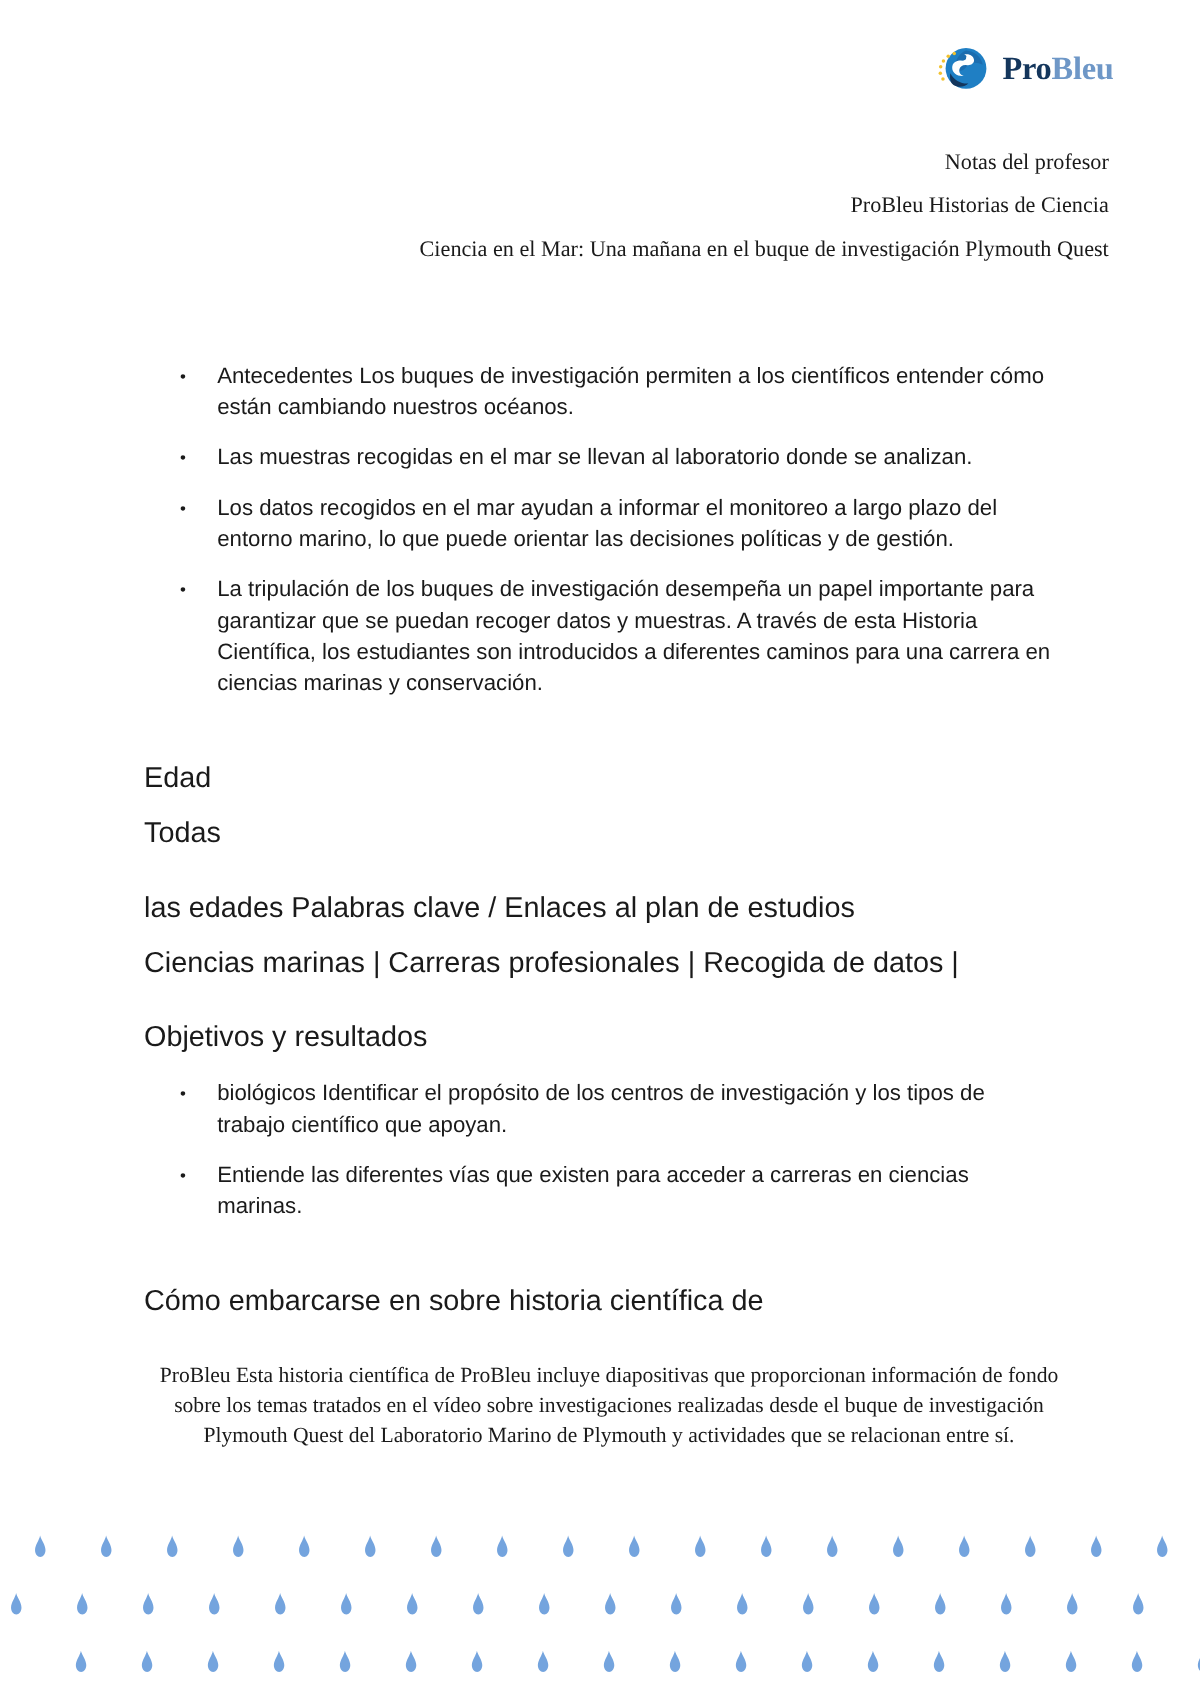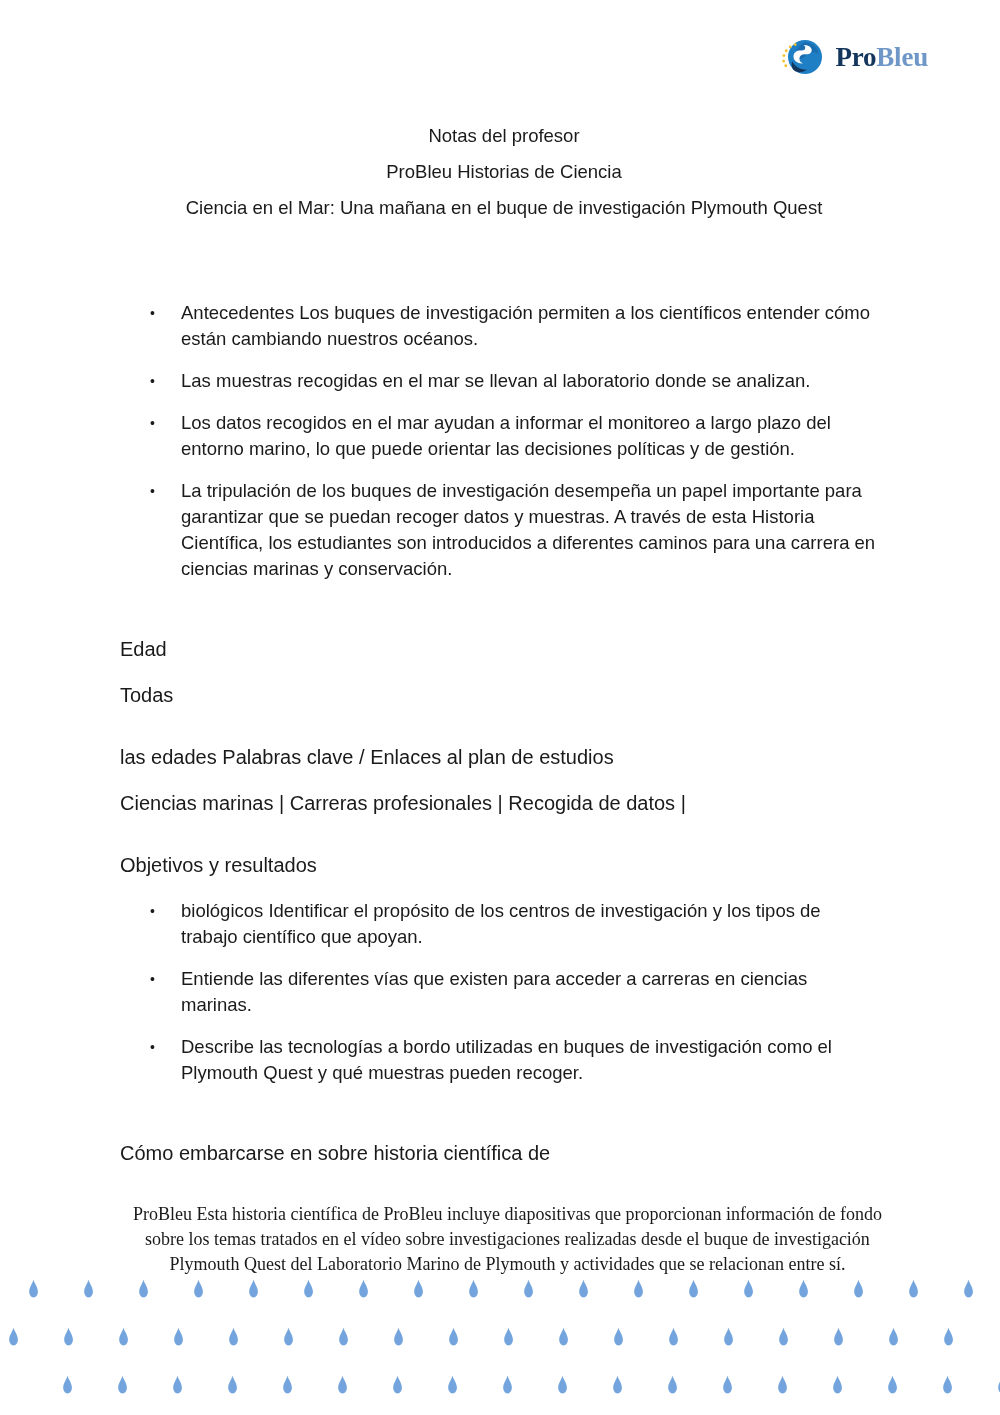--- a/index.html
+++ b/index.html
@@ -44,23 +44,24 @@
     line-height: 1;
     white-space: nowrap;
   }
   .logo-word .w-pro { color: #14365c; }
   .logo-word .w-bleu { color: #6e97c7; }
 
   
   .titles {
     position: absolute;
     top: 118px;
-    left: 64px;
+    left: 44px;
     width: 880px;
-    text-align: center;
+    text-align: right;
+    font-family: Liberation Serif, serif;
   }
   .titles .tline {
     font-size: 18.5px;
     line-height: 36px;
     color: #1a1a1a;
     white-space: nowrap;
   }
 
   
   .content {
@@ -92,21 +93,21 @@
     font-size: 14px;
     line-height: 26px;
     color: #1a1a1a;
   }
 
   .block {
     padding-left: 120px;
     padding-right: 110px;
   }
   .para {
-    font-size: 20px;
+    font-size: 24px;
     line-height: 26px;
     margin: 0;
   }
   .gap-s { height: 20px; }
   .gap-m { height: 36px; }
   .gap-l { height: 54px; }
 
   .serif-para {
     font-family: "Liberation Serif", serif;
     font-size: 18px;
@@ -205,21 +206,20 @@
 
     <div class="block">
       <p class="para">Objetivos y resultados</p>
     </div>
 
     <div class="gap-s"></div>
 
     <ul class="bullets">
       <li>biológicos Identificar el propósito de los centros de investigación y los tipos de trabajo científico que apoyan.</li>
       <li>Entiende las diferentes vías que existen para acceder a carreras en ciencias marinas.</li>
-      <li>Describe las tecnologías a bordo utilizadas en buques de investigación como el Plymouth Quest y qué muestras pueden recoger.</li>
     </ul>
 
     <div class="gap-l"></div>
 
     <div class="block">
       <p class="para">Cómo embarcarse en sobre historia científica de</p>
     </div>
 
     <div class="gap-m"></div>
 

